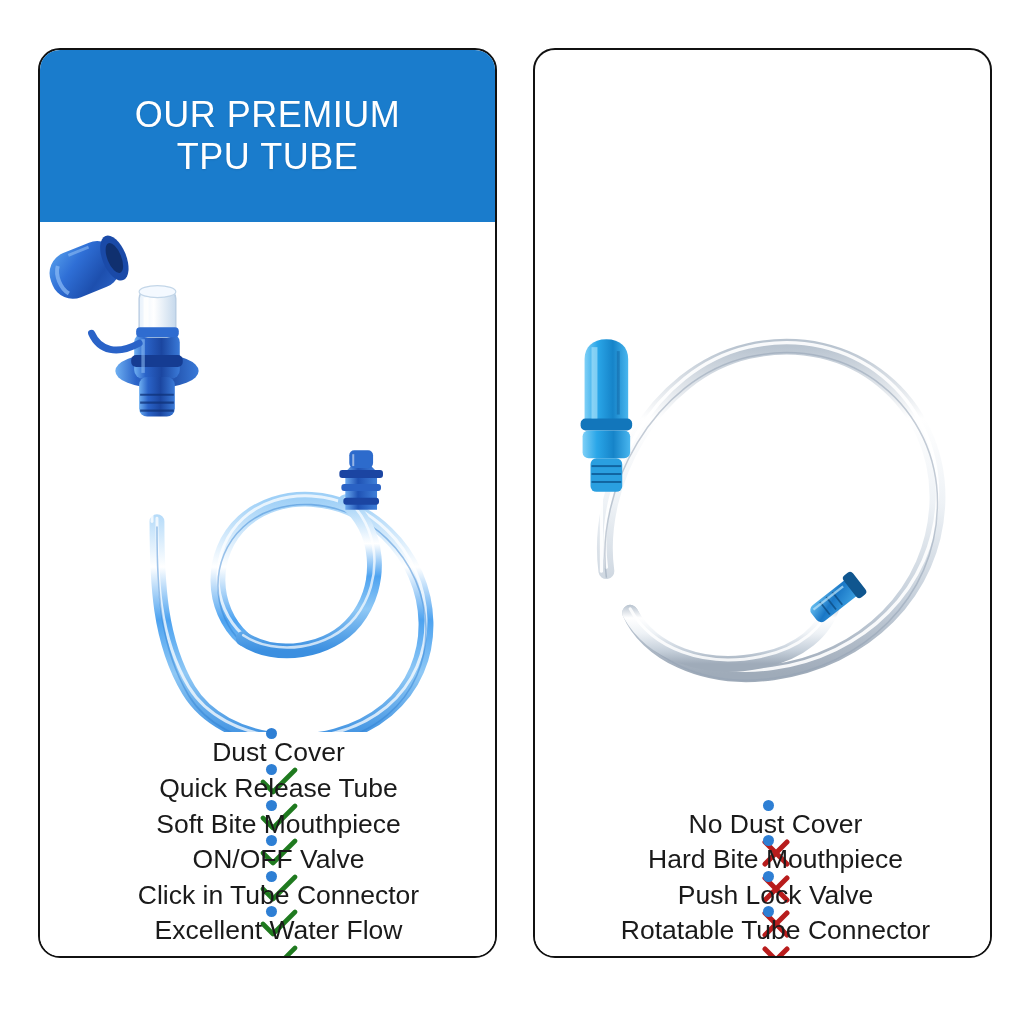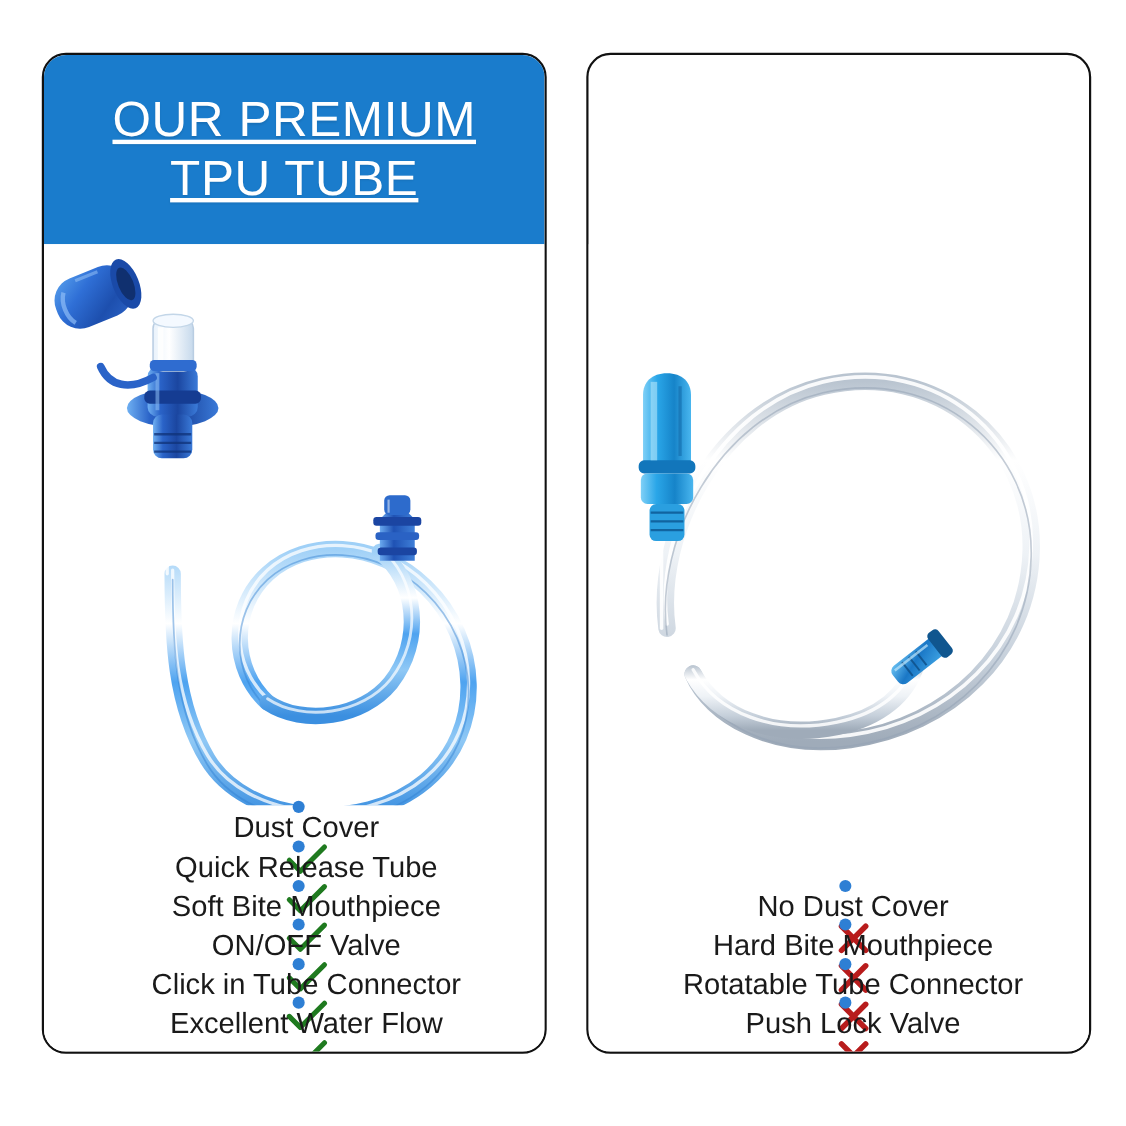--- a/index.html
+++ b/index.html
@@ -46,27 +46,26 @@
     background: #1a7ccc;
     display: flex;
     align-items: center;
     justify-content: center;
     text-align: center;
     box-sizing: border-box;
     padding: 0 12px;
   }
   .panel-header-text {
     color: #ffffff;
-    font-size: 45px;
+    font-size: 36px;
     line-height: 1.17;
     font-weight: 400;
     letter-spacing: 0.5px;
     white-space: pre-line;
     text-shadow: 0 1px 2px rgba(0,0,0,0.10);
-    text-decoration: underline;
   }
 
   .panel-body {
     position: absolute;
     left: 0;
     top: 172px;
     width: 100%;
     bottom: 0;
     background: #ffffff;
   }
@@ -399,30 +398,30 @@
           <span class="bullet"></span>
           <span class="feature-label">Hard Bite Mouthpiece</span>
           <span class="mark">
             <svg width="32" height="32" viewBox="0 0 32 32">
                 <path d="M5 5 L27 27 M27 5 L5 27" fill="none" stroke="#b81c1c" stroke-width="5" stroke-linecap="round"></path>
               </svg>
           </span>
         </div>
         <div class="feature-row">
           <span class="bullet"></span>
-          <span class="feature-label">Rotatable Tube Connector</span>
+          <span class="feature-label">Push Lock Valve</span>
           <span class="mark">
             <svg width="32" height="32" viewBox="0 0 32 32">
                 <path d="M5 5 L27 27 M27 5 L5 27" fill="none" stroke="#b81c1c" stroke-width="5" stroke-linecap="round"></path>
               </svg>
           </span>
         </div>
         <div class="feature-row">
           <span class="bullet"></span>
-          <span class="feature-label">Push Lock Valve</span>
+          <span class="feature-label">Rotatable Tube Connector</span>
           <span class="mark">
             <svg width="32" height="32" viewBox="0 0 32 32">
                 <path d="M5 5 L27 27 M27 5 L5 27" fill="none" stroke="#b81c1c" stroke-width="5" stroke-linecap="round"></path>
               </svg>
           </span>
         </div>
       </div>
     </div>
   </div>
 

